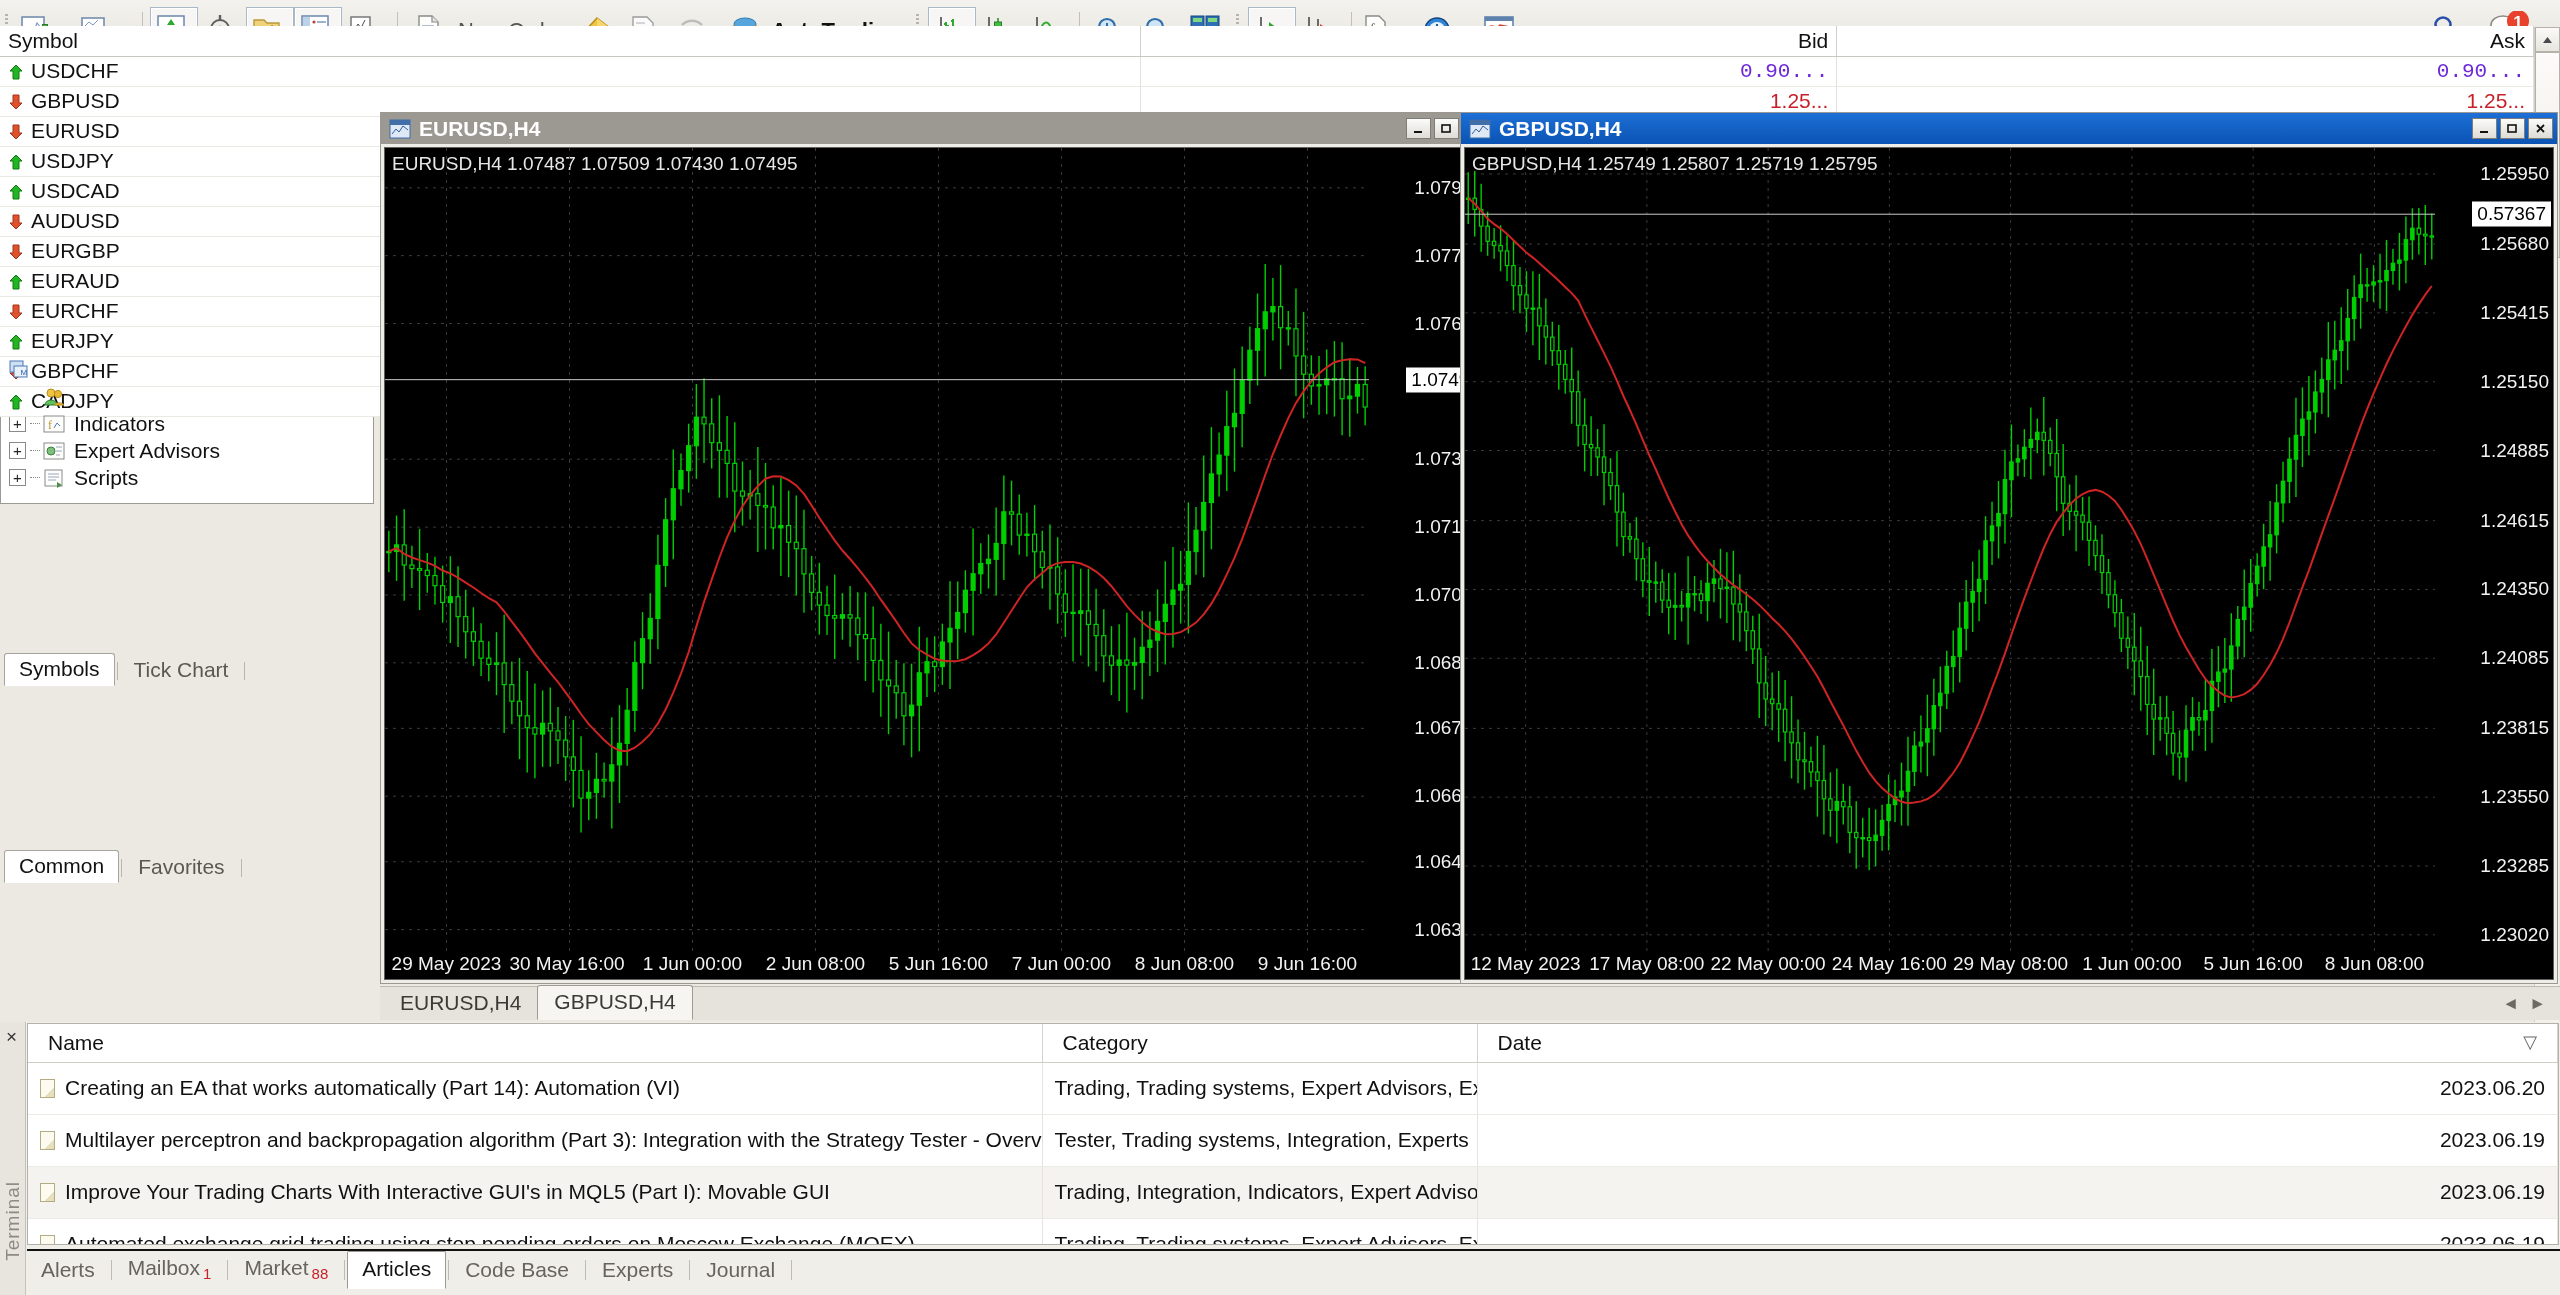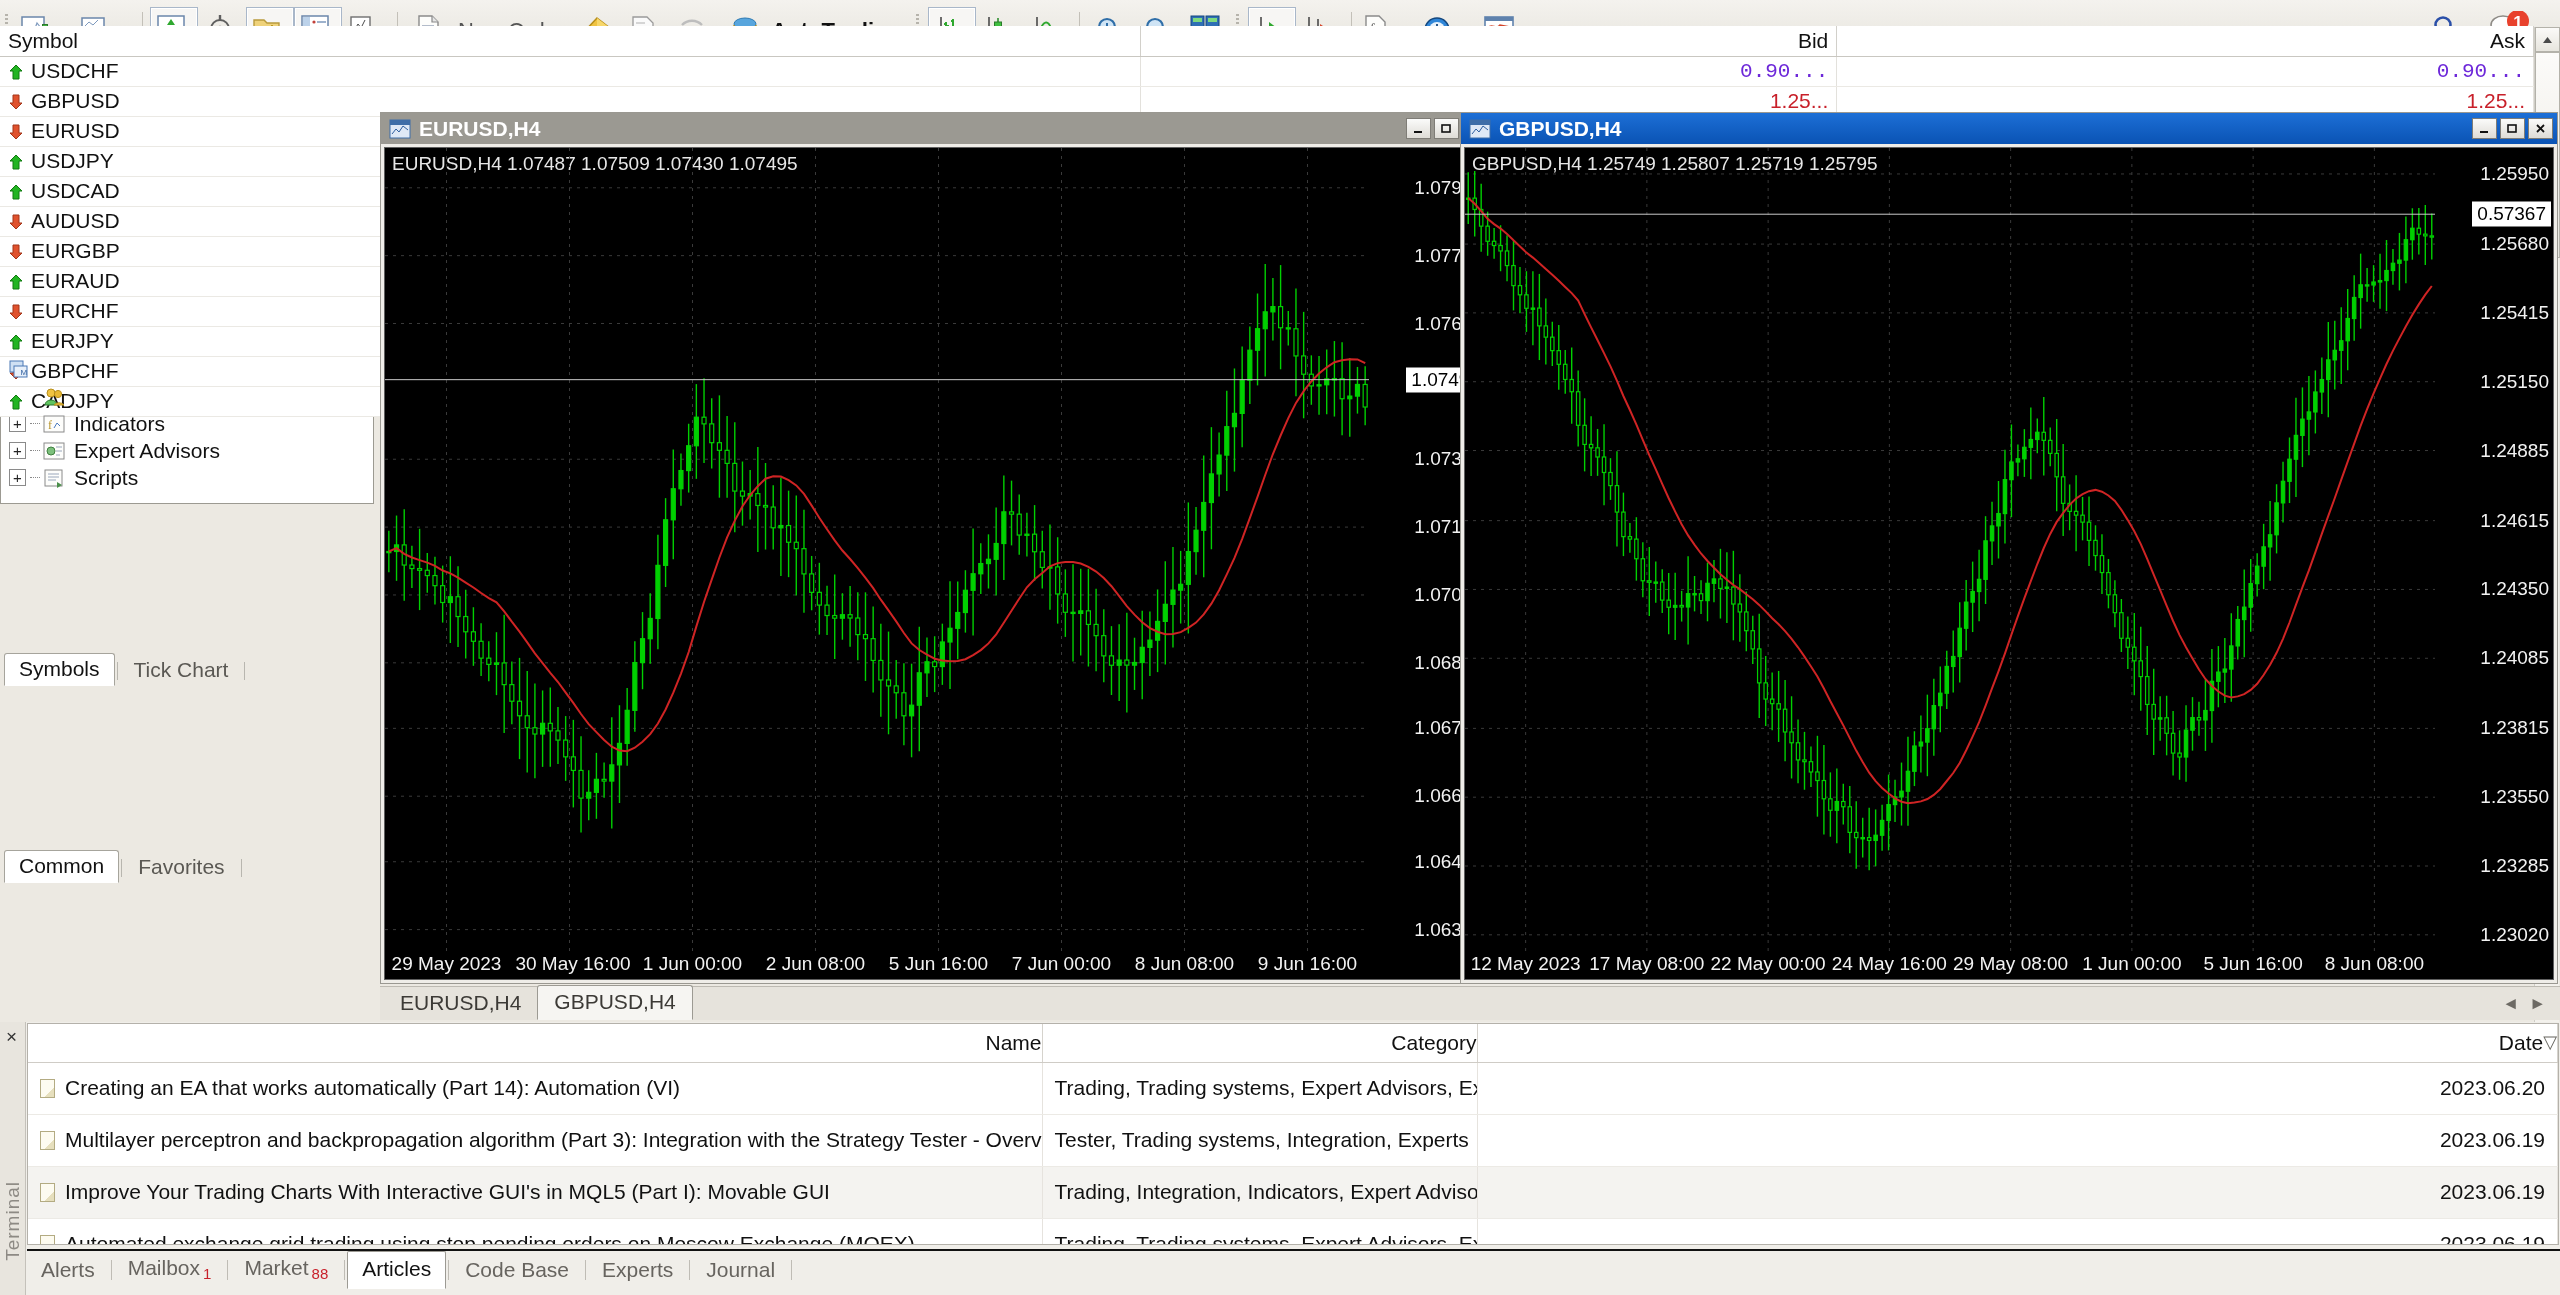--- a/index.html
+++ b/index.html
@@ -119,22 +119,22 @@
   
   #terminal { position: absolute; left: 0; top: 1022px; width: 2560px; height: 273px; background: #f0eee9; }
   #term-side { position: absolute; left: 0; top: 0; width: 26px; height: 273px; background: #e8e5de;
                border-right: 1px solid #c4c1ba; }
   #term-side .vtxt { position: absolute; left: 2px; bottom: 34px; writing-mode: vertical-rl; transform: rotate(180deg);
                       font-size: 19px; color: #8d8a84; letter-spacing: 1px; }
   #term-x { position: absolute; left: 6px; top: 4px; font-size: 19px; color: #333; }
   #term-grid { position: absolute; left: 27px; top: 1px; right: 1px; height: 222px; background: #fff;
                border: 1px solid #b4b1aa; overflow: hidden; }
   table.tgrid { width: 100%; border-collapse: collapse; table-layout: fixed; }
-  table.tgrid th { font-weight: normal; font-size: 21px; color: #111; text-align: right;
-       height: 38px; padding: 0 0; background: #fff; border-right: 1px solid #d6d3cd;
+  table.tgrid th { font-weight: normal; font-size: 21px; color: #111; text-align: left;
+       height: 38px; padding: 0 20px; background: #fff; border-right: 1px solid #d6d3cd;
        border-bottom: 1px solid #cfccc6; }
   table.tgrid td { font-size: 21px; color: #111; height: 52px; padding: 0 12px;
        border-right: 1px solid #e6e3de; border-bottom: 1px solid #eceae5; white-space: nowrap;
        overflow: hidden; text-overflow: clip; }
   table.tgrid tr.alt td { background: #f4f3f0; }
   .docicon { display:inline-block; width: 15px; height: 19px; margin-right: 10px; vertical-align: -3px;
              background: linear-gradient(135deg,#fdfbf0 70%,#e6dfbd 70%); border: 1px solid #b3ab82; }
   th.datecol, td.datecol { text-align: right; }
   .sorticon { float: right; color:#6a6862; font-size: 18px; }
 
@@ -1081,21 +1081,21 @@
           <div class="palabel" style="top: 446.962px;">1.07035</div>
           <div class="palabel" style="top: 514.826px;">1.06890</div>
           <div class="palabel" style="top: 580.349px;">1.06750</div>
           <div class="palabel" style="top: 648.212px;">1.06605</div>
           <div class="palabel" style="top: 713.735px;">1.06465</div>
           <div class="palabel" style="top: 781.599px;">1.06320</div>
           <div class="pacur" style="top: 231.672px;">1.07495</div>
         </div>
       <div class="timeaxis" id="ta-eurusd">
           <div class="talabel" style="left: 61.5px;">29 May 2023</div>
-          <div class="talabel" style="left: 188px; margin-top: 47px;">30 May 16:00</div>
+          <div class="talabel" style="left: 182px; margin-top: 47px;">30 May 16:00</div>
           <div class="talabel" style="left: 307.5px;">1 Jun 00:00</div>
           <div class="talabel" style="left: 430.5px;">2 Jun 08:00</div>
           <div class="talabel" style="left: 553.5px;">5 Jun 16:00</div>
           <div class="talabel" style="left: 676.5px;">7 Jun 00:00</div>
           <div class="talabel" style="left: 799.5px;">8 Jun 08:00</div>
           <div class="talabel" style="left: 922.5px;">9 Jun 16:00</div>
         </div>
     </div>
   </div>
 

